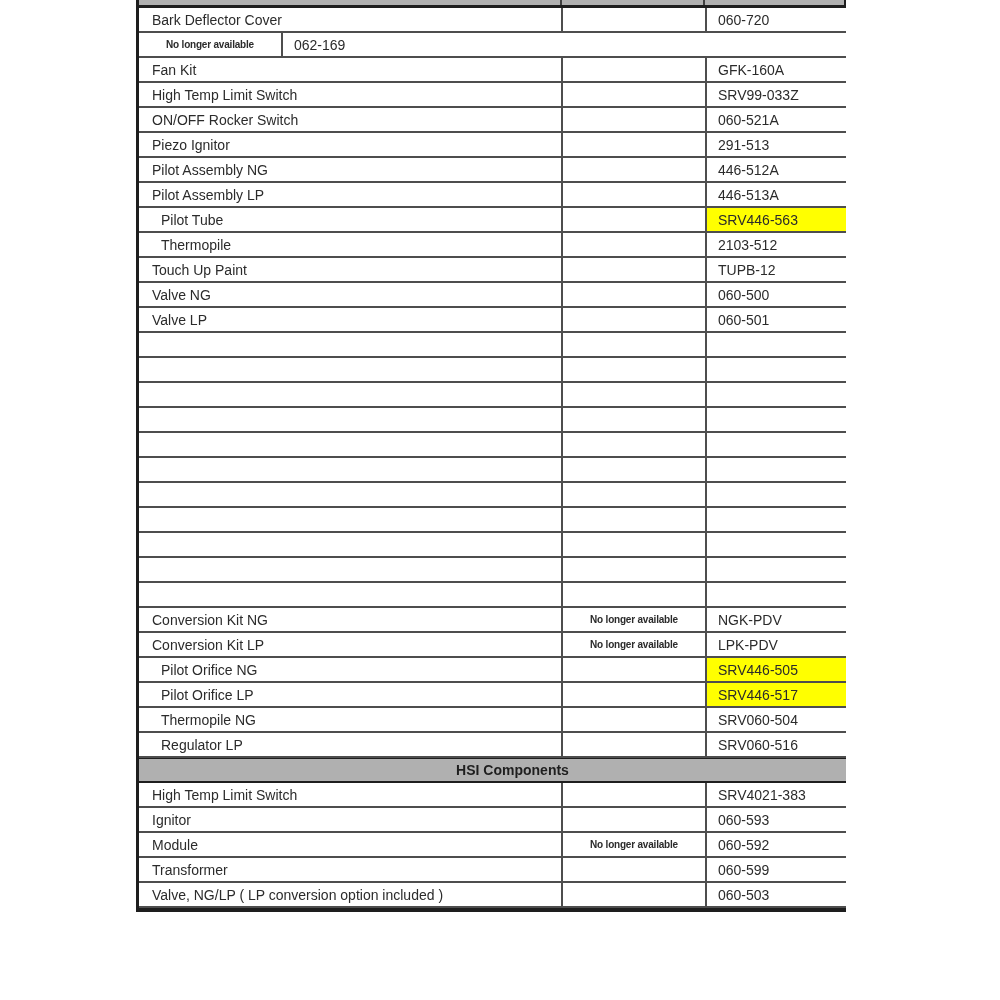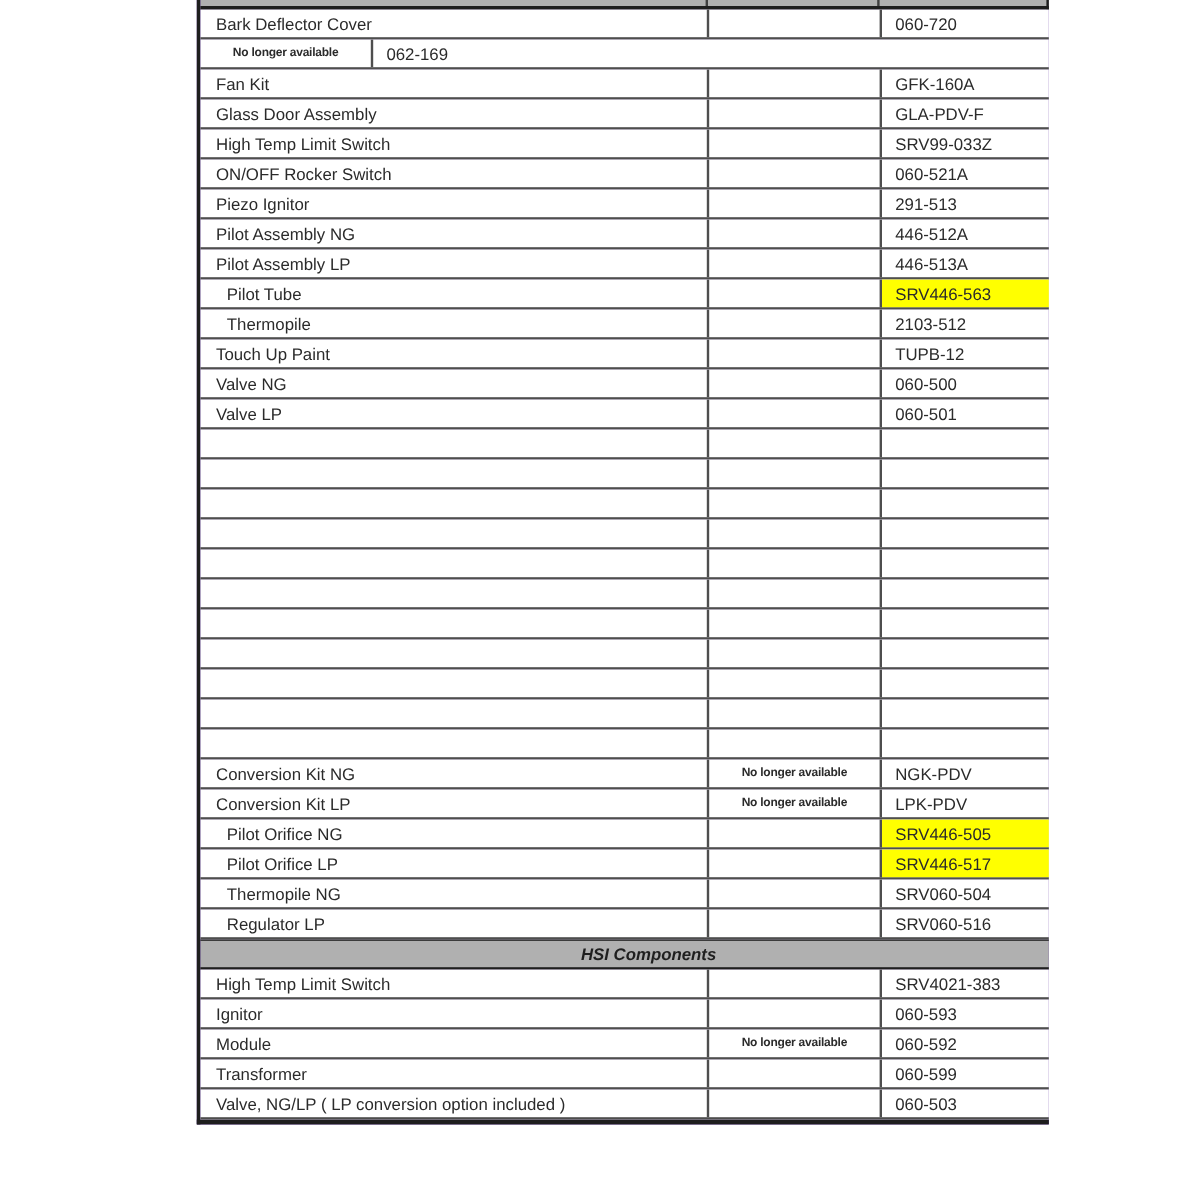--- a/index.html
+++ b/index.html
@@ -3,25 +3,25 @@
 <meta charset="utf-8">
 <style>
   * { margin: 0; padding: 0; box-sizing: border-box; }
   html, body { width: 1000px; height: 1000px; background: #ffffff; overflow: hidden; }
   body { font-family: "Liberation Sans", "DejaVu Sans", sans-serif; color: #2b2b2b; }
 
   .page { position: relative; width: 1000px; height: 1000px; background: #ffffff; }
 
   .parts-table {
     position: absolute;
-    left: 164px; top: 0;
+    left: 136px; top: 0;
     width: 710px;
     border-left: 3px solid #1e1e1e;
     border-bottom: 4px solid #1e1e1e;
-    background: #4c1d95;
+    background: #f9a8d4;
   }
 
   
   .header-row {
     display: flex;
     height: 8px;
     background: #b0b0b0;
     border-bottom: 3px solid #1e1e1e;
     border-right: 2px solid #1e1e1e;
     overflow: hidden;
@@ -98,21 +98,20 @@
     display: flex;
     align-items: center;
     justify-content: center;
   }
   .section-row span {
     font-weight: bold;
     font-size: 14px;
     color: #1f1f1f;
     transform: translateX(20px);
     white-space: nowrap;
-    font-style: italic;
   }
 </style>
 </head>
 <body>
 
 <div class="page">
   <div class="parts-table">
     <div class="header-row">
       <div class="header-cell h-desc">
         <span>DESCRIPTION</span>
@@ -133,25 +132,20 @@
         <div class="row">
           <div class="cell c-comment">No longer available</div>
           <div class="cell c-part">062-169</div>
         </div>
         <div class="row">
           <div class="cell c-desc">Fan Kit</div>
           <div class="cell c-comment"></div>
           <div class="cell c-part">GFK-160A</div>
         </div>
         <div class="row">
-          <div class="cell c-desc">Glass Door Assembly</div>
-          <div class="cell c-comment"></div>
-          <div class="cell c-part">GLA-PDV-F</div>
-        </div>
-        <div class="row">
           <div class="cell c-desc">High Temp Limit Switch</div>
           <div class="cell c-comment"></div>
           <div class="cell c-part">SRV99-033Z</div>
         </div>
         <div class="row">
           <div class="cell c-desc">ON/OFF Rocker Switch</div>
           <div class="cell c-comment"></div>
           <div class="cell c-part">060-521A</div>
         </div>
         <div class="row">

